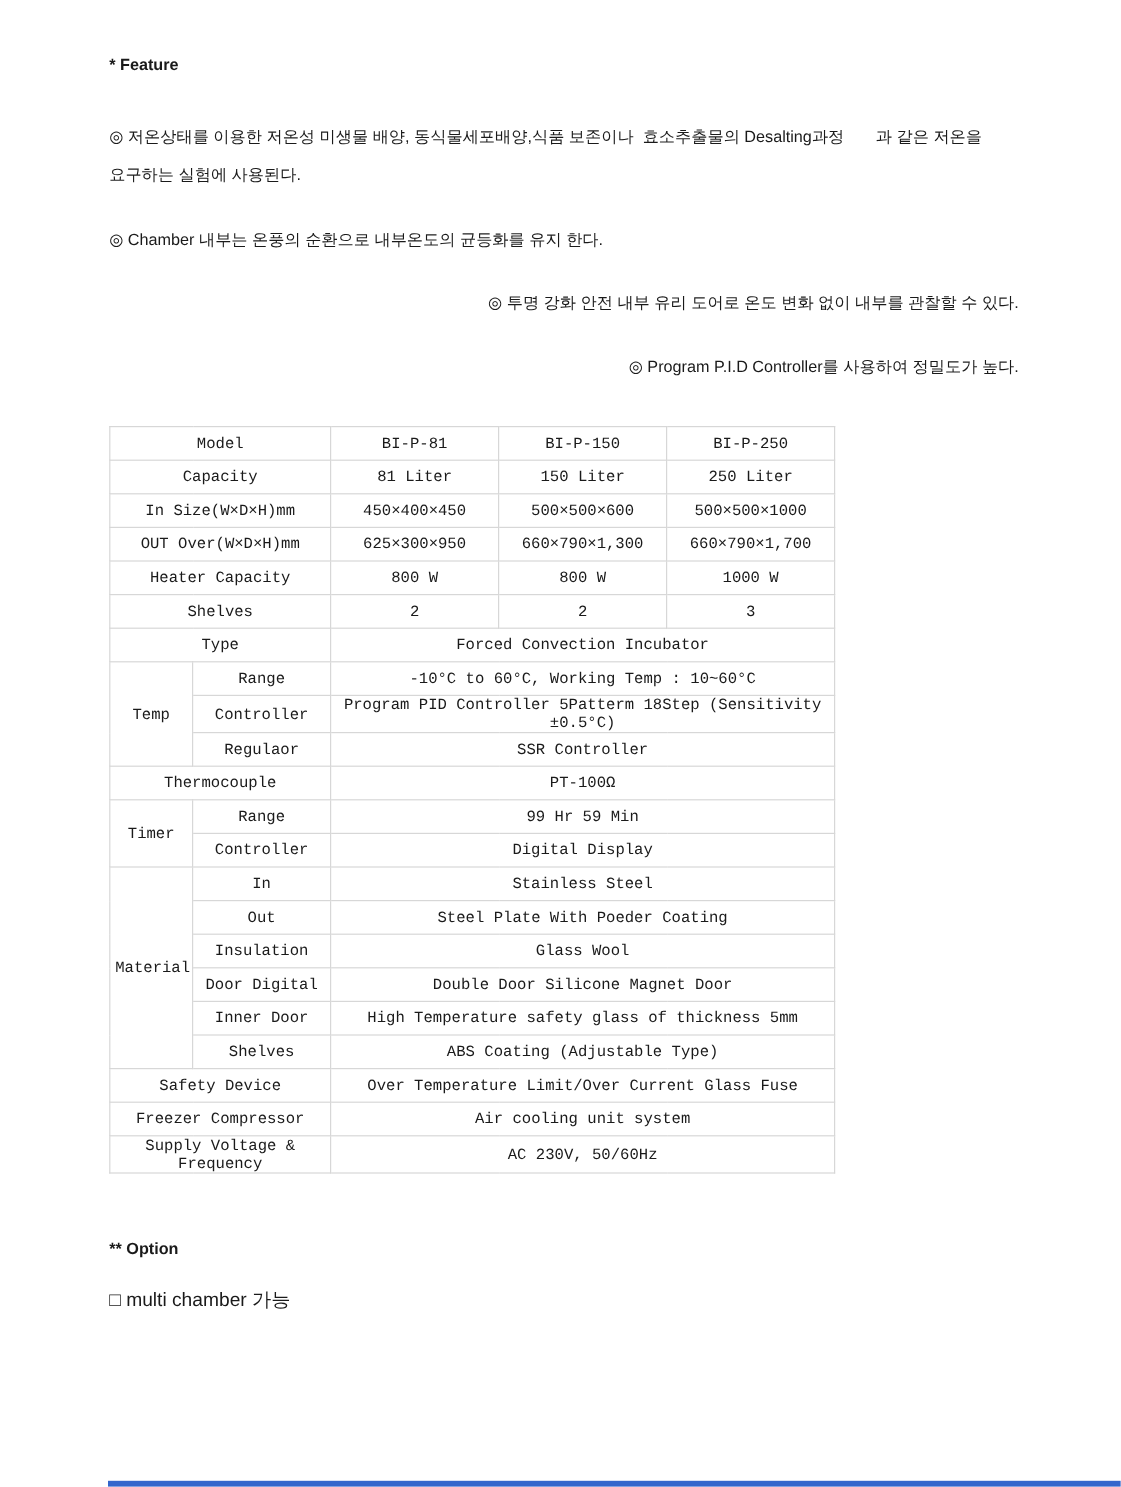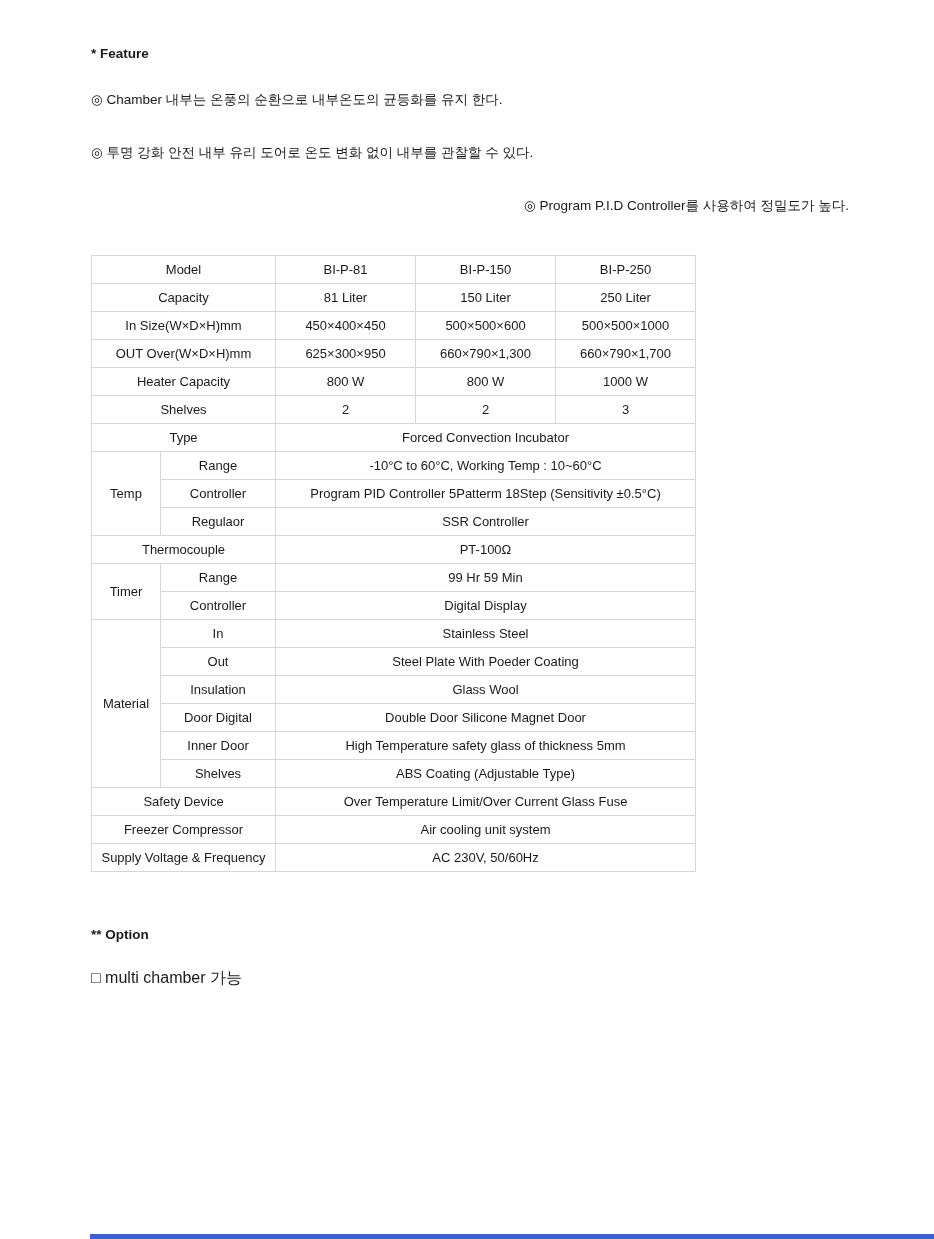--- a/index.html
+++ b/index.html
@@ -12,48 +12,50 @@
     overflow:hidden;
   }
   .content{padding:46px 17px 0 91px;}
   .h{font-size:13.5px;font-weight:bold;line-height:16px;margin:0;}
   .bullets p{
     font-size:13.5px;line-height:32px;margin:0;
     white-space:pre-wrap;word-break:keep-all;width:758px;
   }
   .bullet-1{margin-top:36px !important;}
   .bullet-2{margin-top:22px !important;}
-  .bullet-3{margin-top:21px !important;}
+  .bullet-3{margin-top:21px !important;text-align:right;}
   .bullet-4{margin-top:21px !important;text-align:right;}
   .spec-heading{margin-top:98px !important;}
   table.spec{
     border-collapse:collapse;margin-top:33px;width:604px;table-layout:fixed;
   }
   table.spec td{
     border:1px solid #d7d7d7;
     height:27px;
     font-size:13px;
     text-align:center;
     vertical-align:middle;
     padding:0 4px;
     background:#ffffff;
     overflow:hidden;
+    font-family:Liberation Mono, monospace;
   }
   .option-heading{margin-top:55px !important;}
   .option-item{font-size:16px;line-height:16px;margin:27px 0 0 0;}
   .footer-bar{position:absolute;left:90px;bottom:0;width:844px;height:5px;}
 </style>
 </head>
 <body>
 
 <div class="content">
 
   <p class="h">* Feature</p>
 
   <div class="bullets">
+    <p class="bullet-1">◎ 저온상태를 이용한 저온성 미생물 배양, 동식물세포배양,식품 보존이나  효소추출물의 Desalting과정       과 같은 저온을 요구하는 실험에 사용된다.</p>
     <p class="bullet-2">◎ Chamber 내부는 온풍의 순환으로 내부온도의 균등화를 유지 한다.</p>
     <p class="bullet-3">◎ 투명 강화 안전 내부 유리 도어로 온도 변화 없이 내부를 관찰할 수 있다.</p>
     <p class="bullet-4">◎ Program P.I.D Controller를 사용하여 정밀도가 높다.</p>
   </div>
 
 
   <table class="spec">
     <colgroup>
       <col style="width:69px">
         <col style="width:115px">

